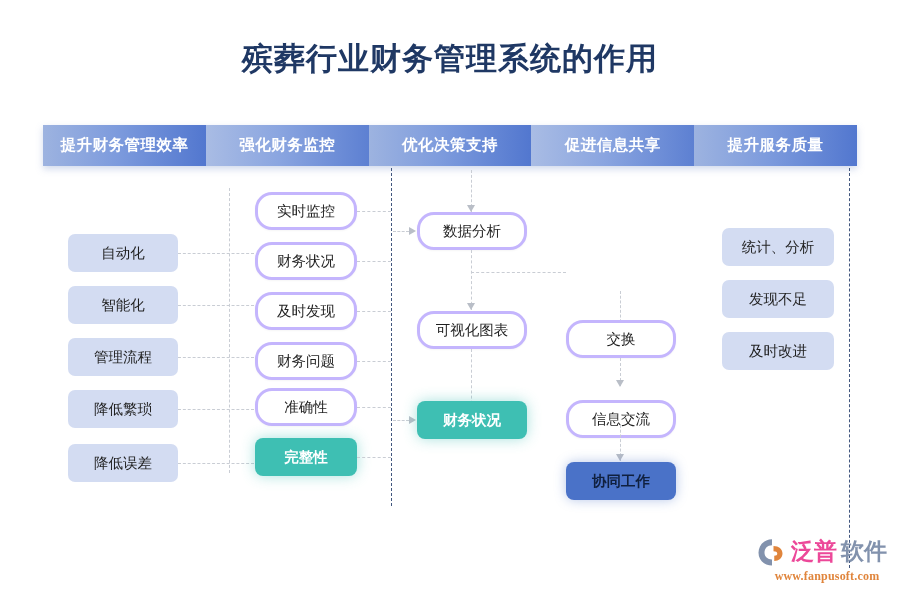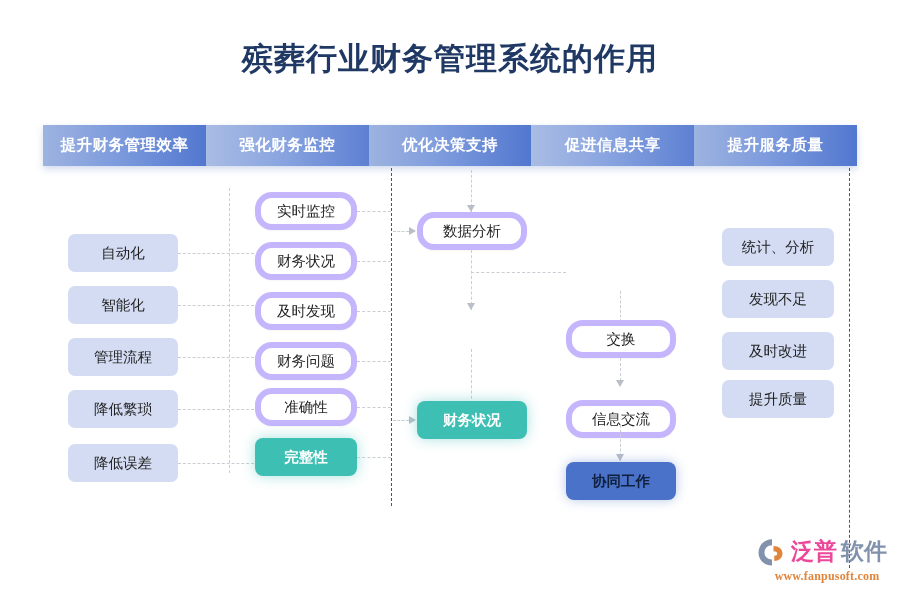--- a/index.html
+++ b/index.html
@@ -82,21 +82,21 @@
   }
   .node.soft {               
     background: #d3dcf2;
     color: #1f1f1f;
     border-radius: 7px;
     height: 38px;
   }
   .node.white {              
     background: #ffffff;
     color: #1f1f1f;
-    border: 6px solid #c4b5fd;
+    border: 3px solid #c4b5fd;
     border-radius: 17px;
     height: 38px;
     box-shadow: 0 1px 2px rgba(0,0,0,0.04);
   }
   .node.teal {
     background: #3ebfb3;
     color: #ffffff;
     font-weight: bold;
     border-radius: 8px;
     height: 38px;
@@ -225,20 +225,21 @@
   <div class="arrow-r" style="left:409px; top:416px;"></div>
 
   <div class="vconn" style="left:471px; top:170px; height:42px;"></div>
   <div class="arrow-d" style="left:467px; top:205px;"></div>
 
   <div class="node white c3" style="top:212px">数据分析</div>
 
   <div class="vconn" style="left:471px; top:250px; height:60px;"></div>
   <div class="arrow-d" style="left:467px; top:303px;"></div>
 
+  <div class="node white c3" style="top:311px">可视化图表</div>
 
   <div class="vconn" style="left:471px; top:349px; height:60px;"></div>
   <div class="arrow-d" style="left:467px; top:402px;"></div>
 
   <div class="node teal c3" style="top:401px">财务状况</div>
 
   <div class="hconn" style="left:471px; top:272px; width:95px;"></div>
 
 
   <div class="vconn" style="left:620px; top:291px; height:36px;"></div>
@@ -252,21 +253,20 @@
   <div class="node white c4" style="top:400px">信息交流</div>
 
   <div class="vconn" style="left:620px; top:425px; height:36px;"></div>
   <div class="arrow-d" style="left:616px; top:454px;"></div>
 
   <div class="node blue c4" style="top:462px">协同工作</div>
 
   <div class="node soft c5" style="top:228px">统计、分析</div>
   <div class="node soft c5" style="top:280px">发现不足</div>
   <div class="node soft c5" style="top:332px">及时改进</div>
-  <div class="node soft c5" style="top:380px">提升质量</div>
 
   <div class="logo">
     <div class="logo-row">
       <svg class="logo-mark" viewBox="0 0 40 40">
         <path d="M20 3 C10 3 2 11 2 21 C2 31 10 38 20 38 L20 30 C14 30 10 26 10 21 C10 15 14 11 20 11 Z" fill="#8292ad"></path>
         <path d="M22 12 C29 12 34 16 34 22 C34 28 29 32 23 32 L23 25 C26 25 27 24 27 22 C27 20 25 19 22 19 Z" fill="#e0853c"></path>
       </svg>
       <span class="logo-word-a">泛普</span>
       <span class="logo-word-b">软件</span>
     </div>

